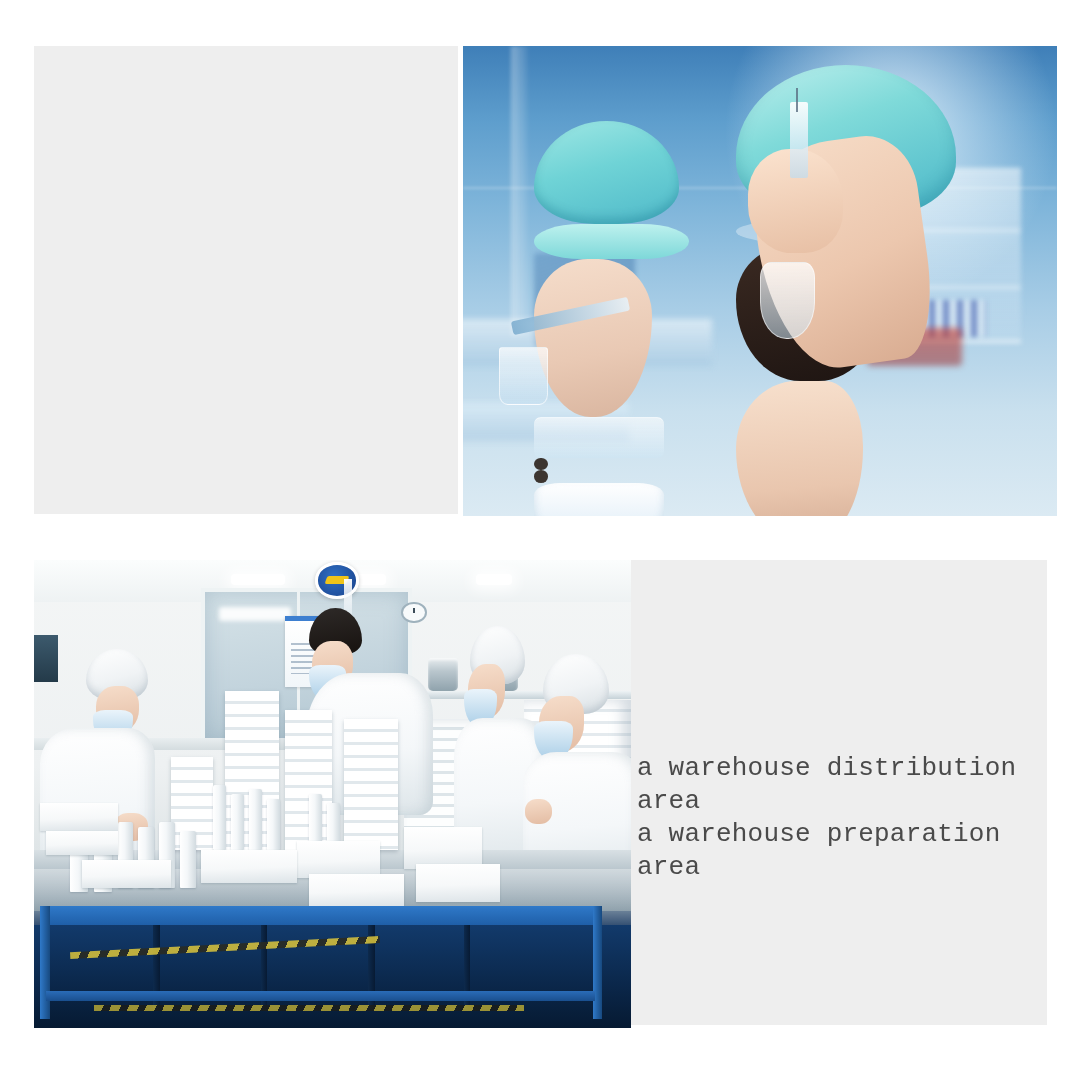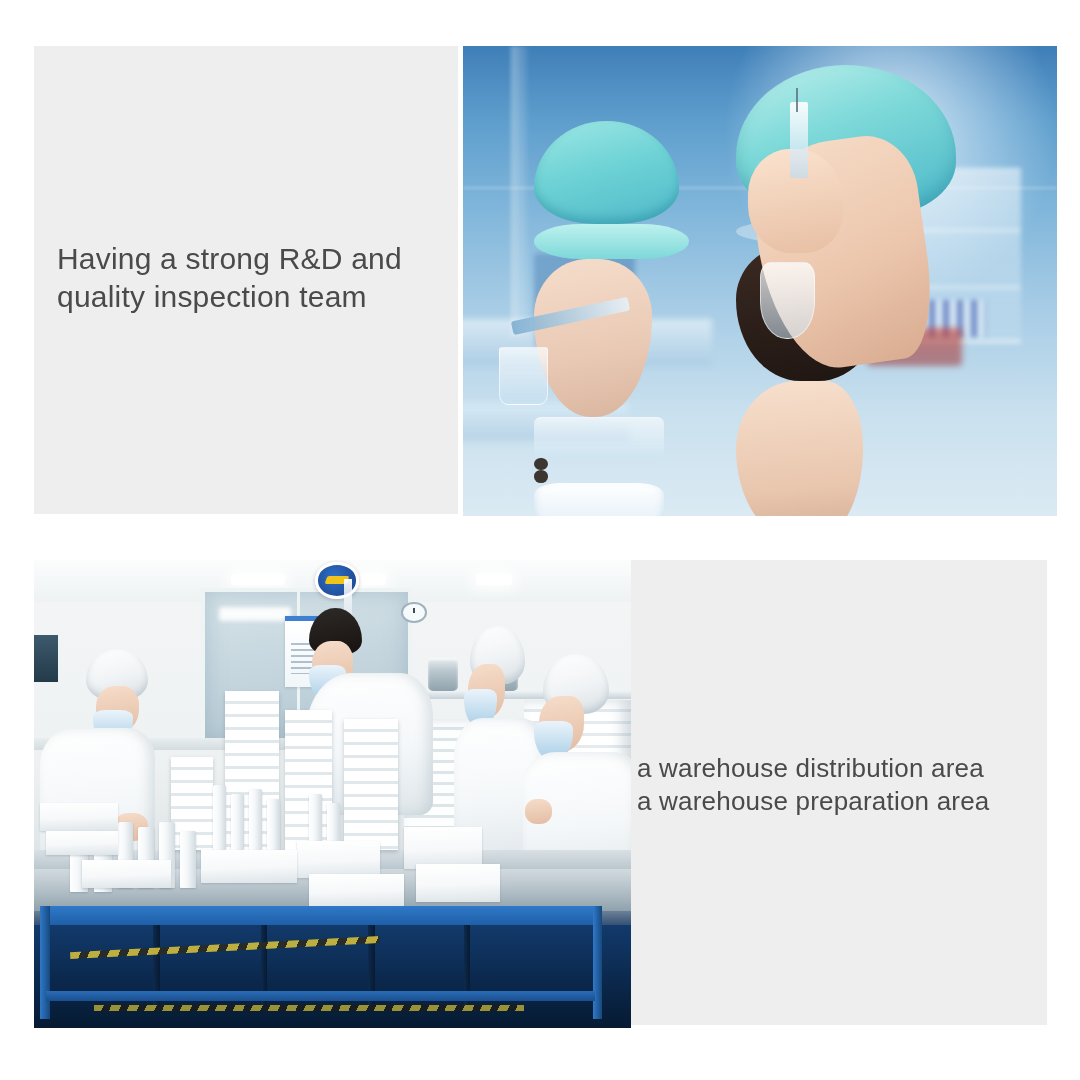--- a/index.html
+++ b/index.html
@@ -45,21 +45,21 @@
   
   #panel-top   { left: 34px;  top: 46px;  width: 424px; height: 468px; }
   #photo-top   { left: 463px; top: 46px;  width: 594px; height: 470px; }
   #caption-top { left: 57px;  top: 240px; width: 400px;
                  font-size: 30px; line-height: 38px; }
 
   
   #panel-bottom   { left: 630px; top: 560px; width: 417px; height: 465px; }
   #photo-bottom   { left: 34px;  top: 560px; width: 597px; height: 468px; }
   #caption-bottom { left: 637px; top: 752px; width: 405px;
-                    font-size: 26px; line-height: 33px; }
+                    font-size: 26px; line-height: 33px; font-family: Liberation Mono, monospace; }
 
   
   .lab-scene {
     position: absolute; inset: 0;
     background:
       radial-gradient(ellipse 45% 60% at 72% 18%, rgba(235,248,255,.85) 0%, rgba(235,248,255,0) 62%),
       linear-gradient(180deg, #3f7fb8 0%, #5e9ecd 16%, #7fb5da 34%, #a8cde6 56%, #c9e0ee 78%, #dbeaf3 100%);
   }
   .lab-scene > * { position: absolute; }
 
@@ -423,22 +423,20 @@
     border-radius: 50% 50% 30% 30% / 70% 70% 30% 30%;
   }
 </style>
 </head>
 <body>
 
 <div class="stage">
 
   <div class="panel" id="panel-top"></div>
 
-  <div class="caption" id="caption-top">Having a strong R&amp;D and
-quality inspection team</div>
 
   <div class="photo" id="photo-top">
     <div class="lab-scene">
 
       <div class="wall-seam"></div>
       <div class="glass-column"></div>
       <div class="shelf-unit"></div>
       <div class="equip-box"></div>
       <div class="bench-left"></div>
       <div class="bench-left2"></div>

